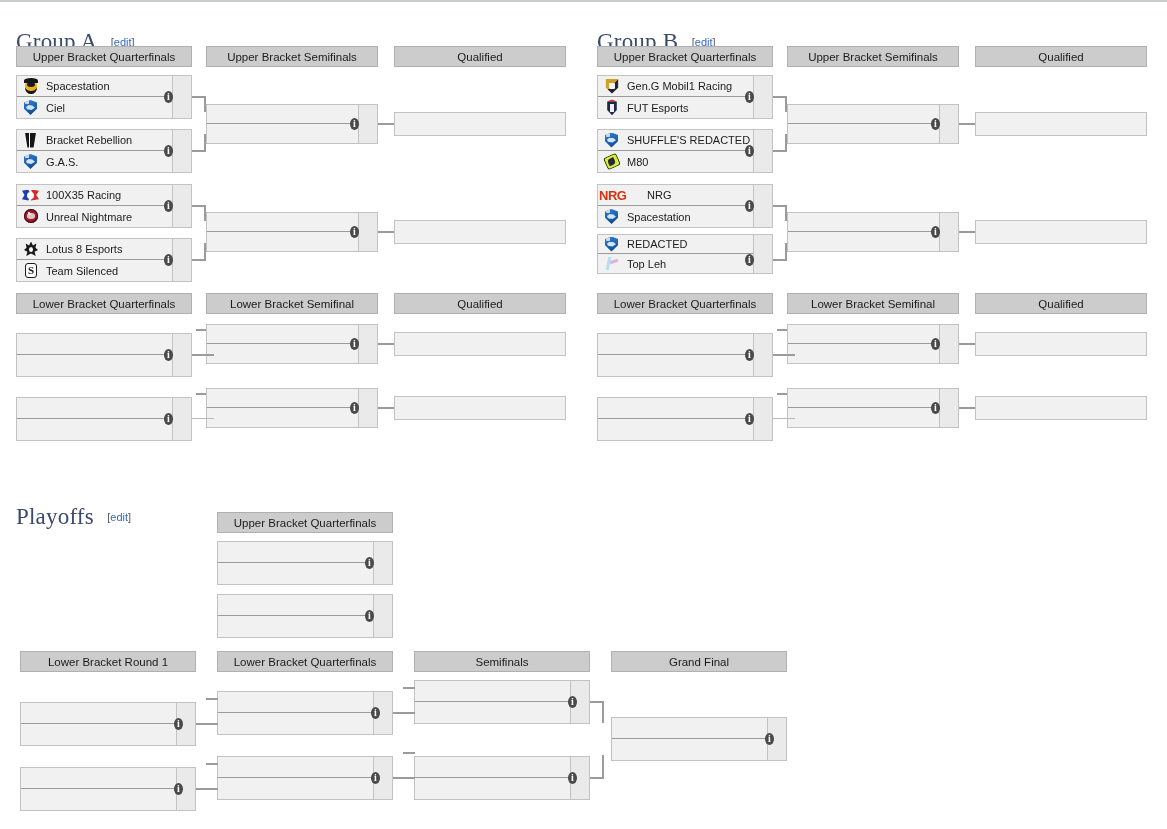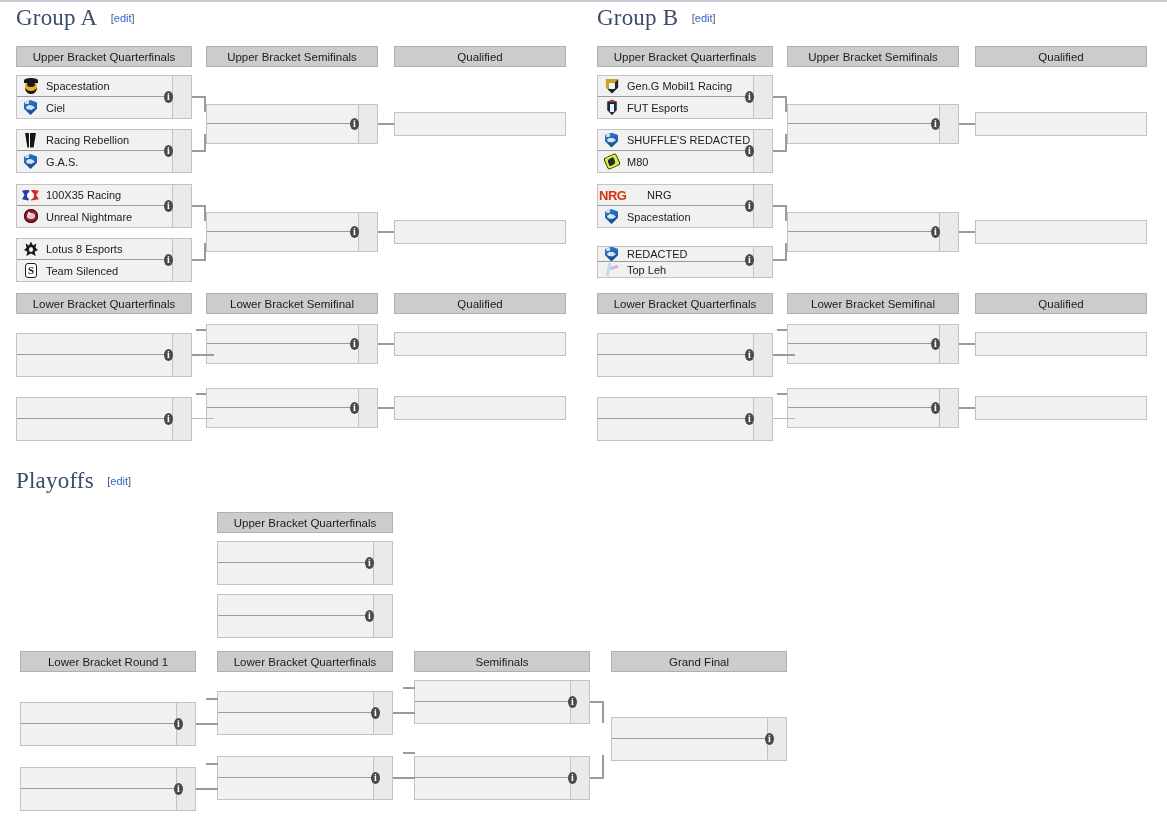--- a/index.html
+++ b/index.html
@@ -20,20 +20,21 @@
     position: absolute;
     left: 0; top: 0;
     width: 1167px; height: 2px;
     background: #c8ccd1;
   }
 
   
   .section-heading {
     position: absolute;
     white-space: nowrap;
+    margin-top: 24px;
   }
   .section-heading .h-title {
     font-family: "Liberation Serif", serif;
     font-size: 23px;
     color: #3b4a6b;
     font-weight: 400;
     letter-spacing: .2px;
   }
   .section-heading .h-edit {
     font-size: 11px;
@@ -297,21 +298,21 @@
   </div>
   <div class="score-col"></div>
 </div>
 <div class="info-badge" style="left:164px; top:91px;"></div>
 
 <div class="match" style="left:16px; top:129px; width:176px; height:44px;">
   <div class="opp top">
     <span class="logo">
         <span class="lg-shopify"></span>
       </span>
-    <span class="tname">Racing Rebellion</span>
+    <span class="tname">Bracket Rebellion</span>
   </div>
   <div class="opp">
     <span class="logo">
         <span class="shield">
           <span class="shield-dot"></span>
         </span>
       </span>
     <span class="tname">G.A.S.</span>
   </div>
   <div class="score-col"></div>
@@ -528,21 +529,21 @@
         <span class="shield">
           <span class="shield-dot"></span>
         </span>
       </span>
     <span class="tname">Spacestation</span>
   </div>
   <div class="score-col"></div>
 </div>
 <div class="info-badge" style="left:745px; top:200px;"></div>
 
-<div class="match" style="left:597px; top:246px; width:176px; height:32px;">
+<div class="match" style="left:597px; top:234px; width:176px; height:40px;">
   <div class="opp top">
     <span class="logo">
         <span class="shield">
           <span class="shield-dot"></span>
         </span>
       </span>
     <span class="tname">REDACTED</span>
   </div>
   <div class="opp">
     <span class="logo">
@@ -659,21 +660,21 @@
   <div class="opp top" style="height:100%; border-bottom:none;">
       <span class="tname"></span>
     </div>
 </div>
 <div class="match empty" style="left:975px; top:396px; width:172px; height:24px;">
   <div class="opp top" style="height:100%; border-bottom:none;">
       <span class="tname"></span>
     </div>
 </div>
 
-<div class="section-heading" style="left:16px; top:468px;text-align:center;">
+<div class="section-heading" style="left:16px; top:480px;text-align:center;">
   <span class="h-title">Playoffs</span>
   <span class="h-edit"><span class="brk">[</span><span>edit</span><span class="brk">]</span></span>
 </div>
 
 <div class="round-header" style="left:217px; top:512px; width:176px;">Upper Bracket Quarterfinals</div>
 
 <div class="match empty" style="left:217px; top:541px; width:176px; height:44px;">
   <div class="opp top">
       <span class="tname"></span>
     </div>

